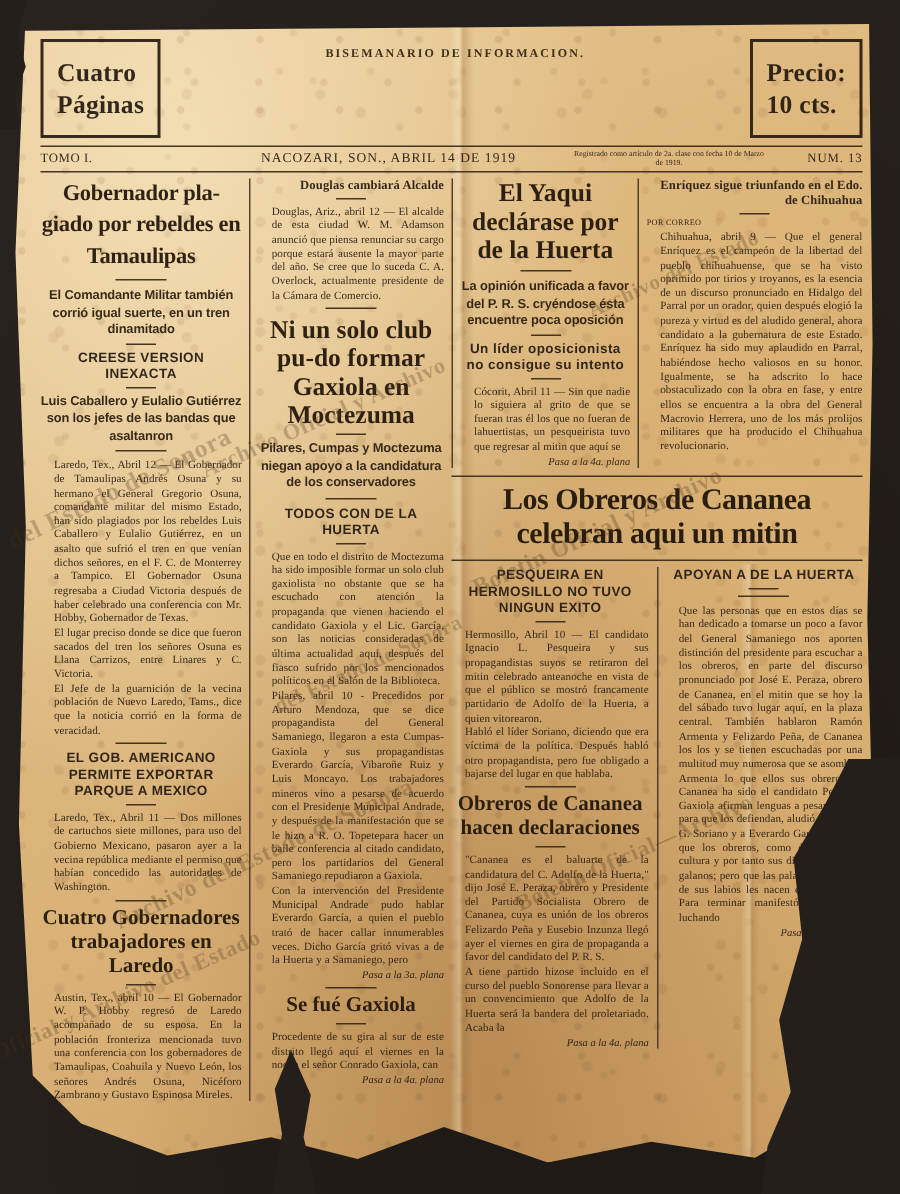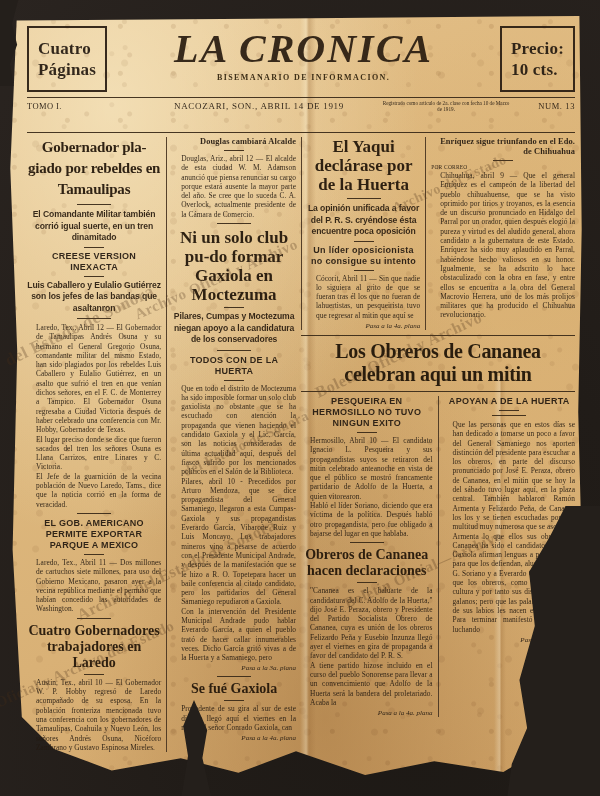--- a/index.html
+++ b/index.html
@@ -76,21 +76,21 @@
           justify-content:center;align-items:flex-start;}
   .mh-box .l1,.mh-box .l2{font-family:"Liberation Serif",serif;font-weight:bold;
           font-size:17px;line-height:21px;letter-spacing:.2px;}
   .mh-mid{flex:1;text-align:center;padding-top:2px;}
   .mh-title{font-family:"Liberation Serif",serif;font-style:italic;font-weight:bold;
             font-size:40px;line-height:42px;letter-spacing:2px;color:#2a1d11;}
   .mh-sub{font-size:8px;font-weight:bold;letter-spacing:1.4px;margin-top:3px;color:#33250f;}
   .mh-right{text-align:left;}
 
   .rule-row{border-top:1.6px solid #3a2a18;margin-top:5px;}
-  .datebar{display:flex;align-items:center;font-size:8.5px;padding:2px 0 20px;
+  .datebar{display:flex;align-items:flex-start;font-size:8.5px;padding:2px 0 2px;
            border-bottom:1.6px solid #3a2a18;}
   .datebar .tomo{width:110px;letter-spacing:.4px;}
   .datebar .place{flex:1;text-align:center;letter-spacing:.7px;font-size:9px;}
   .datebar .reg{width:130px;text-align:center;font-size:5.2px;line-height:6px;}
   .datebar .num{width:64px;text-align:right;letter-spacing:.6px;}
 
   
   .cols{display:flex;margin-top:4px;}
   .col{position:relative;}
   .c1{width:143px;padding-right:5px;}
@@ -154,21 +154,20 @@
 
   <div id="ink">
     <div class="pg">
 
       <div class="masthead">
         <div class="mh-box">
           <div class="l1">Cuatro</div>
           <div class="l2">Páginas</div>
         </div>
         <div class="mh-mid">
-          <div class="mh-title">LA CRONICA</div>
           <div class="mh-sub">BISEMANARIO DE INFORMACION.</div>
         </div>
         <div class="mh-box mh-right">
           <div class="l1">Precio:</div>
           <div class="l2">10 cts.</div>
         </div>
       </div>
 
       <div class="rule-row"></div>
       <div class="datebar">

